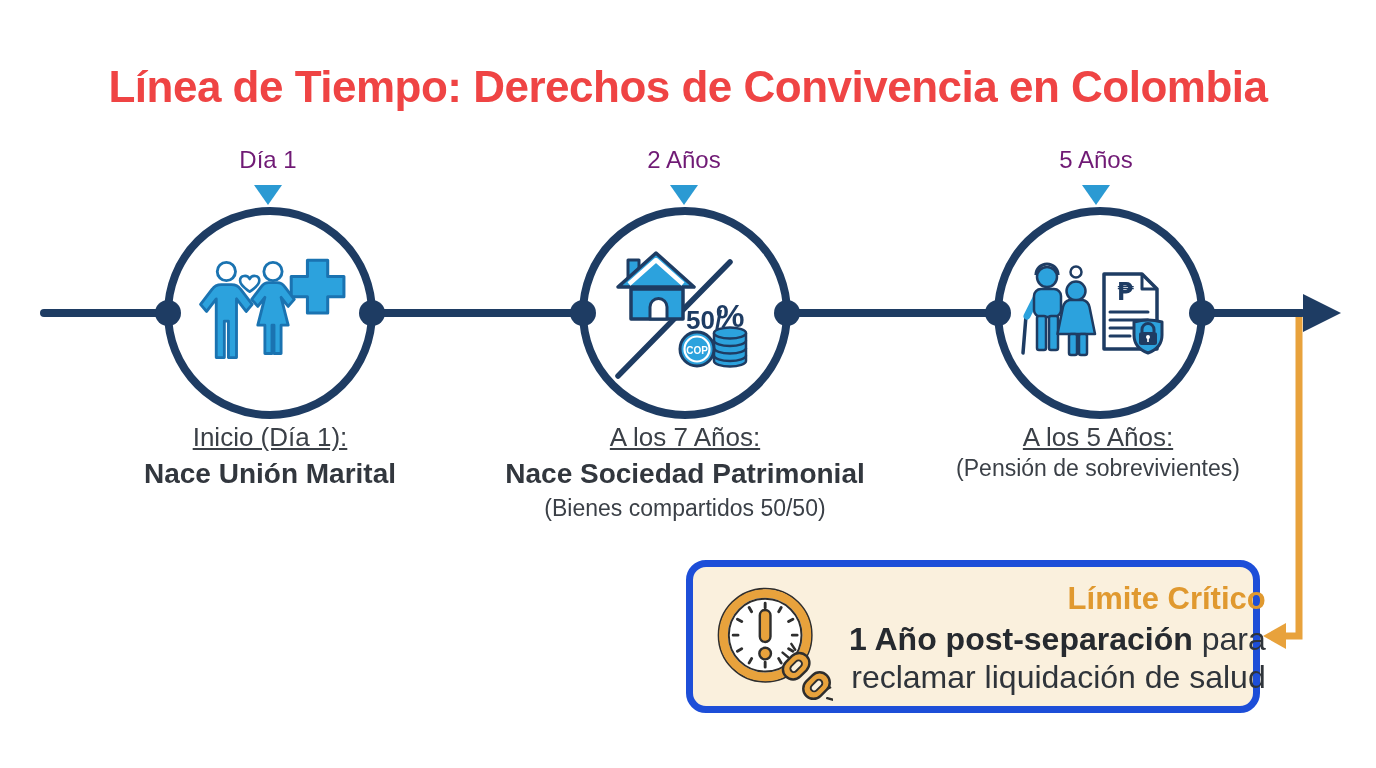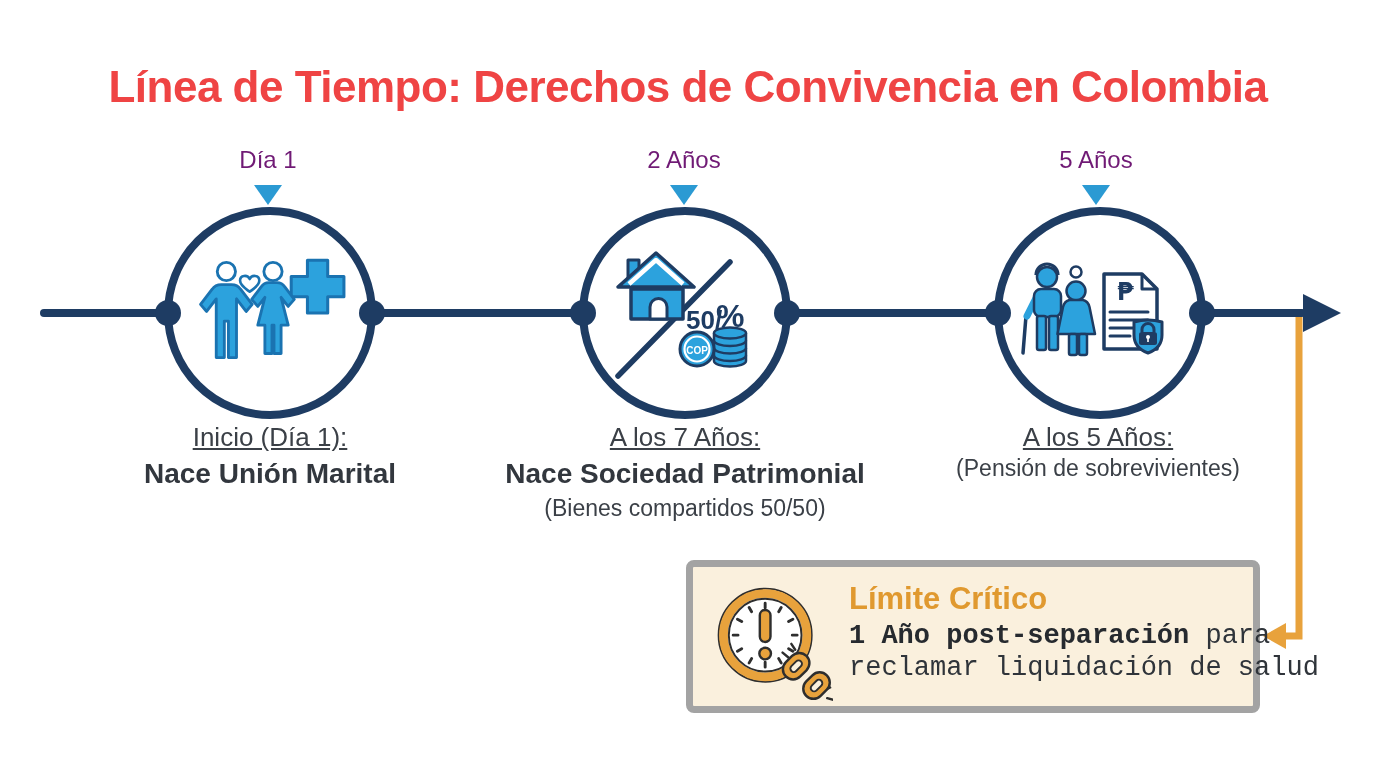--- a/index.html
+++ b/index.html
@@ -24,26 +24,26 @@
   .caption{
     position:absolute;top:422px;transform:translateX(-50%);
     text-align:center;color:#3b4047;white-space:nowrap;line-height:1.22;
   }
   .caption.c1{left:270px;} .caption.c2{left:685px;} .caption.c3{left:1098px;}
   .caption .l1{font-size:26px;text-decoration:underline;}
   .caption .l2{font-size:28px;font-weight:bold;color:#32373e;margin:3px 0;}
   .caption .l3{font-size:23px;}
   .critical-box{
     position:absolute;left:686px;top:560px;width:574px;height:153px;box-sizing:border-box;
-    background:#faf0dd;border:7px solid #a3a3a3;border-radius:8px;
+    background:#faf0dd;border:7px solid #1d4ed8;border-radius:20px;text-align:right;
   }
   .clock-wrap{position:absolute;left:14px;top:8px;width:126px;height:131px;}
   .box-text{position:absolute;left:156px;top:14px;white-space:nowrap;}
   .box-title{font-size:31px;font-weight:bold;color:#e0992f;margin-bottom:3px;}
-  .box-line{font-size:27px;line-height:1.2;color:#2f343a;font-family:Liberation Mono, monospace;}
+  .box-line{font-size:32px;line-height:1.2;color:#2f343a;}
   .box-line b{font-weight:bold;color:#262a2f;}
 </style>
 </head>
 <body>
 
 <div class="canvas">
 
   <svg class="backdrop" width="1376" height="768" viewBox="0 0 1376 768">
     <line x1="44" y1="313" x2="1302" y2="313" stroke="#1e3c63" stroke-width="8" stroke-linecap="round"></line>
     <path d="M1303,294 L1341,313 L1303,332 Z" fill="#1e3c63"></path>

